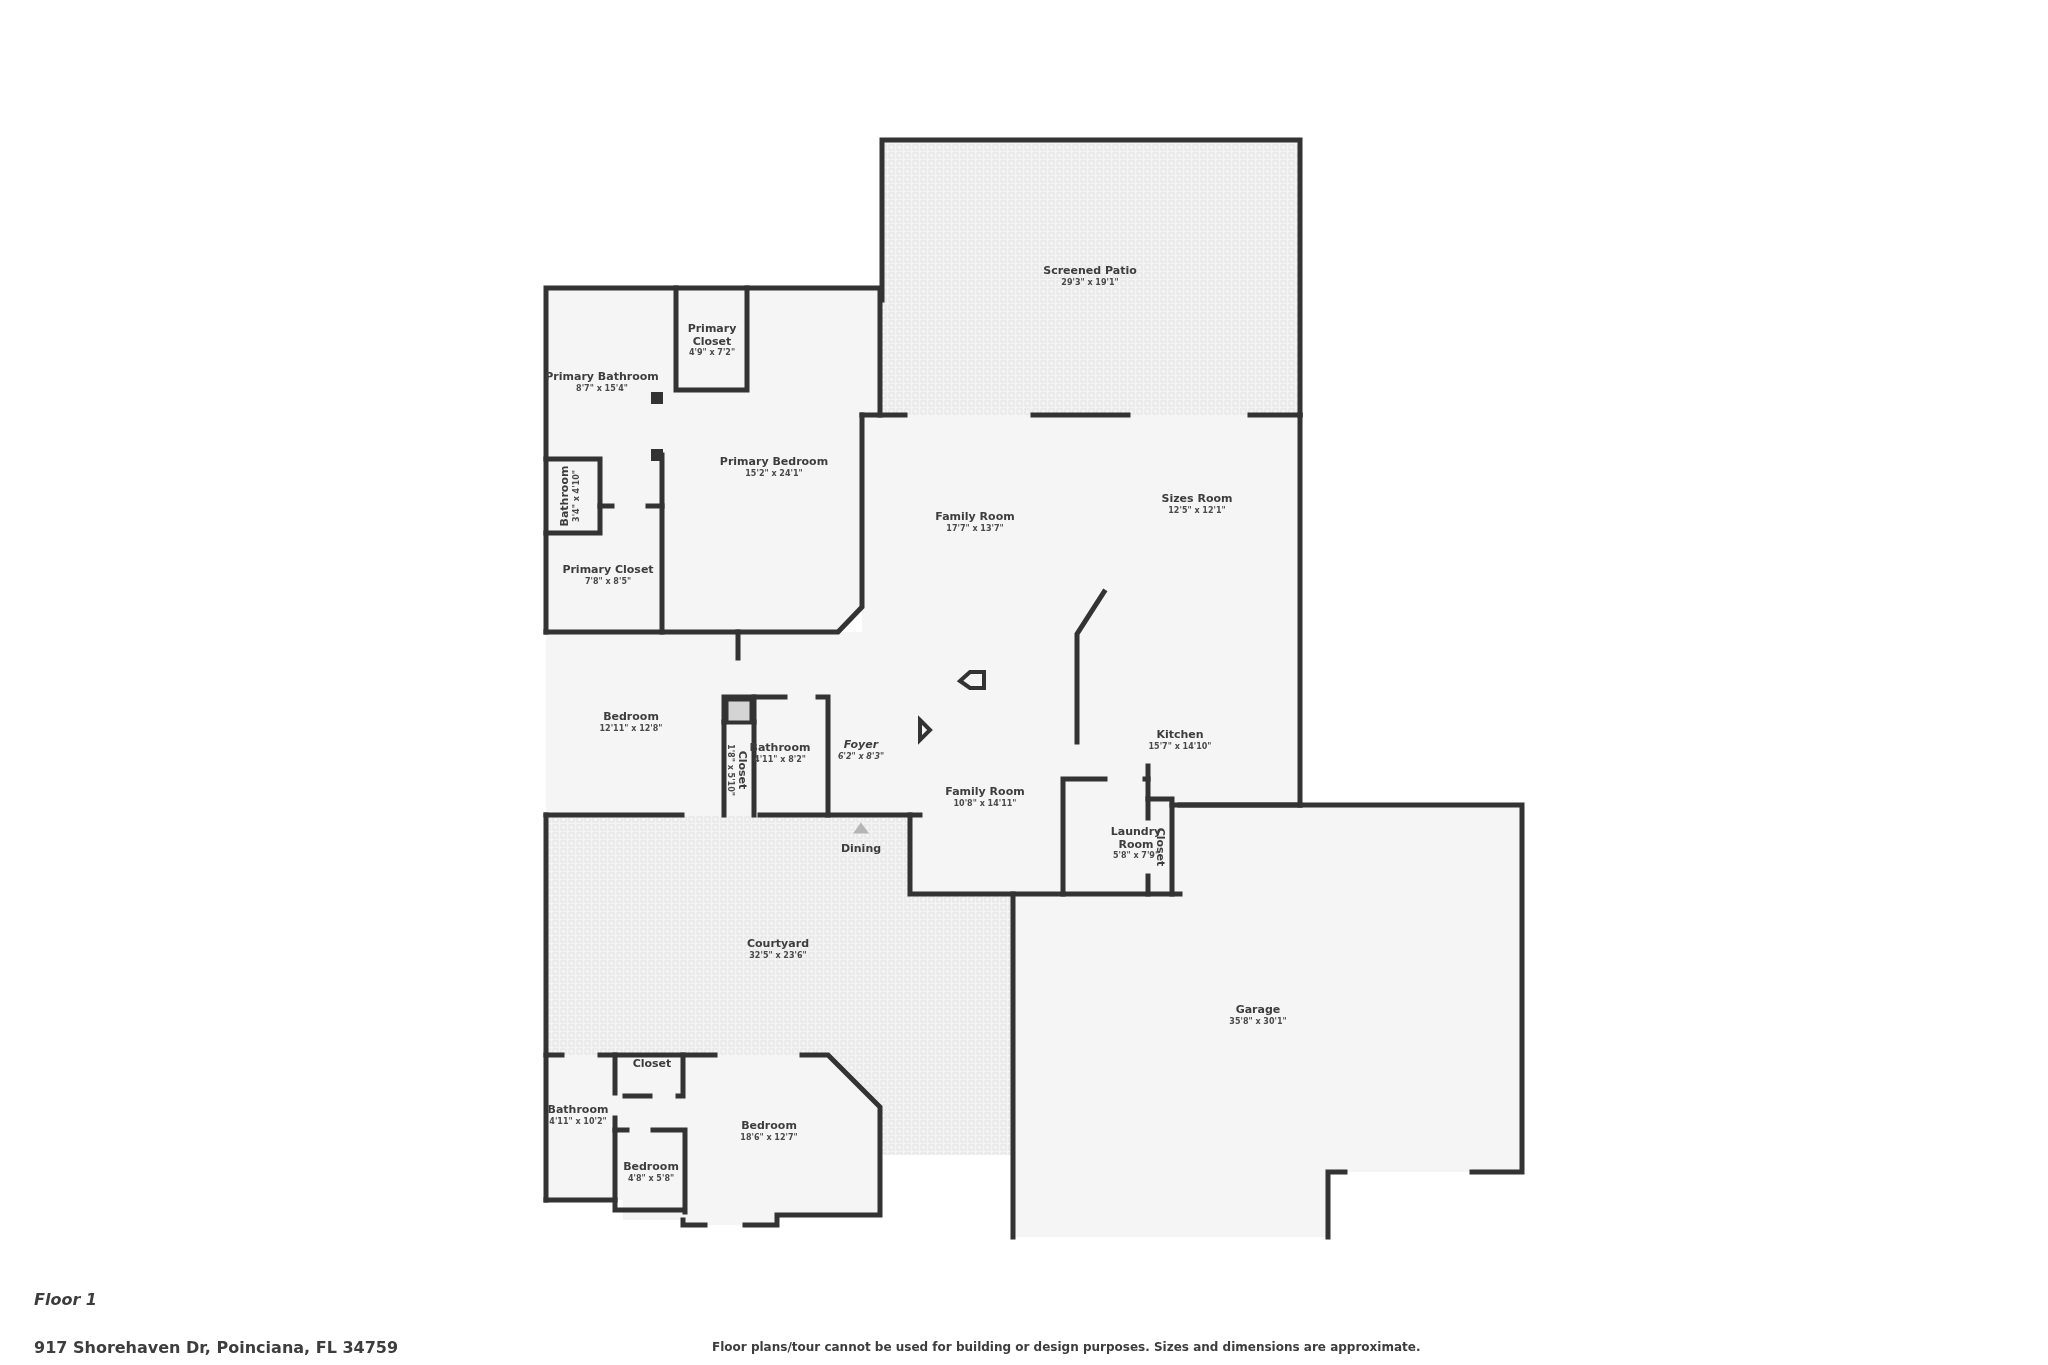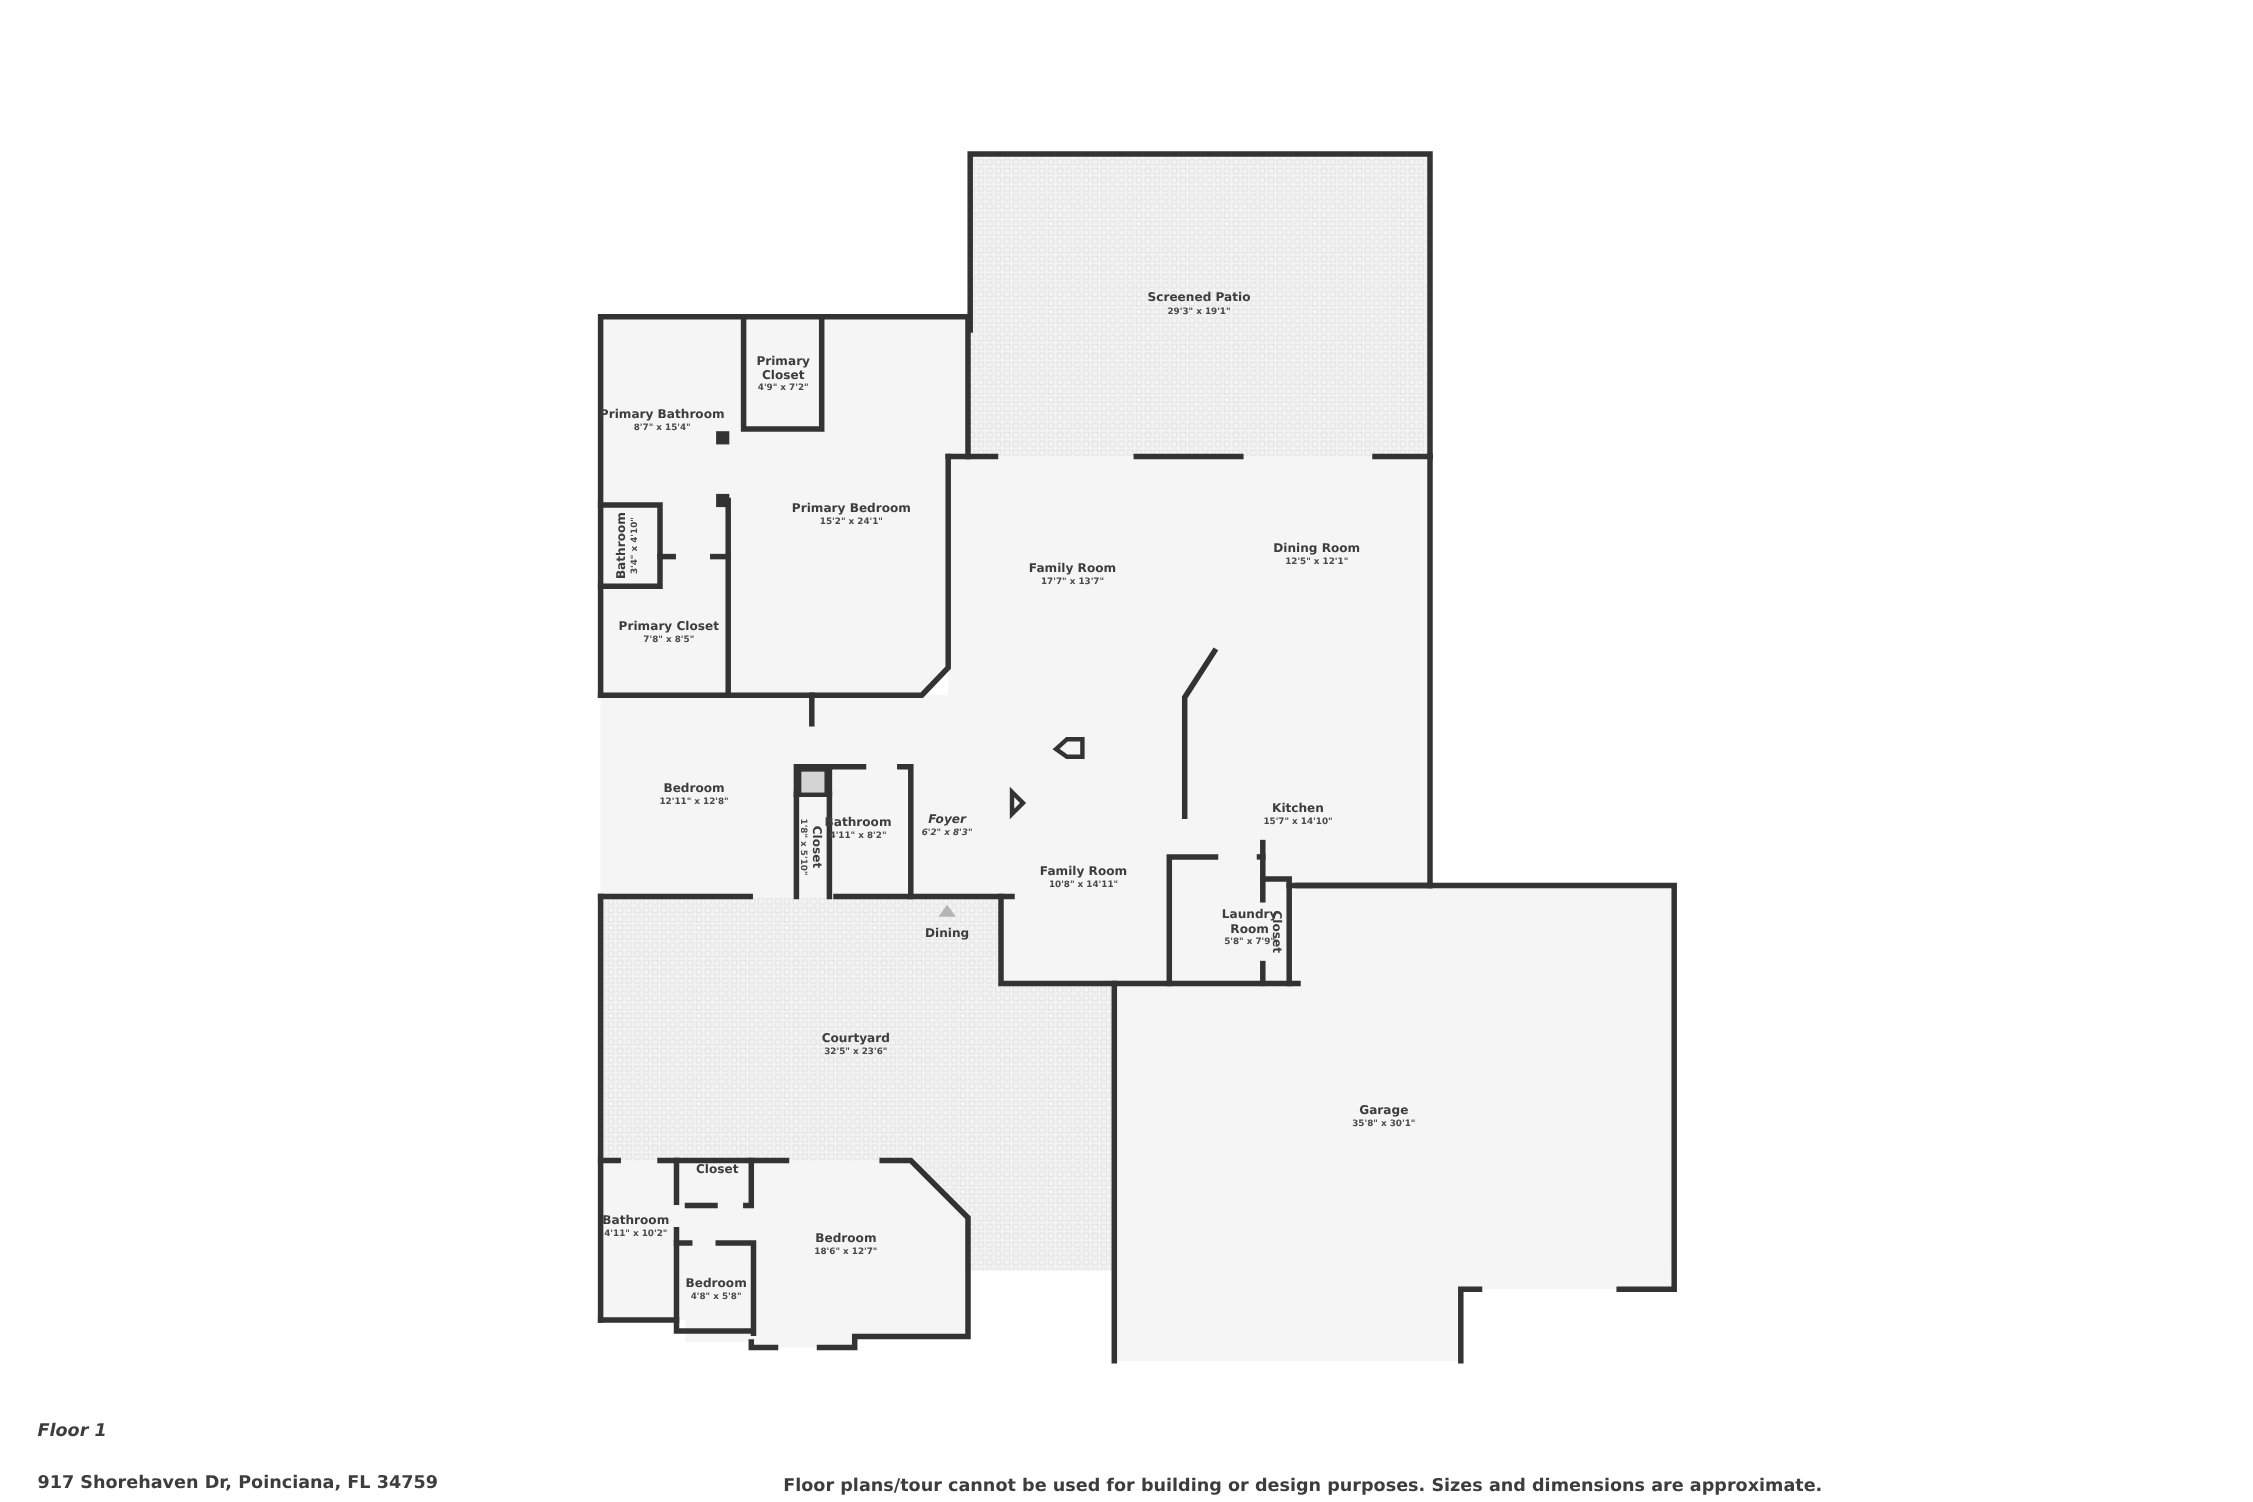--- a/index.html
+++ b/index.html
@@ -7,21 +7,21 @@
          font-family:"DejaVu Sans", sans-serif; color:#3a3a3a; }
   #plan { position:absolute; left:0; top:0; width:2048px; height:1365px; }
   .room-label { position:absolute; transform:translate(-50%,-50%); text-align:center;
                 white-space:nowrap; line-height:1.15; }
   .room-name { font-size:11px; font-weight:bold; color:#3d3d3d; display:block; }
   .room-dim { font-size:8px; font-weight:bold; color:#4a4a4a; display:block; }
   .rot { transform:translate(-50%,-50%) rotate(-90deg); }
   .rot90 { transform:translate(-50%,-50%) rotate(90deg); }
   .footer-address { position:absolute; left:34px; top:1304px; font-size:16px; font-weight:bold; color:#3d3d3d;margin-top:34px; }
   .footer-floor { position:absolute; left:34px; top:1290px; font-size:16px; font-weight:bold; color:#3d3d3d;font-style:italic; }
-  .footer-disclaimer { position:absolute; left:712px; top:1340px; font-size:16px; font-weight:bold; color:#3d3d3d; }
+  .footer-disclaimer { position:absolute; left:712px; top:1340px; font-size:12px; font-weight:bold; color:#3d3d3d; }
   .entry-marker { position:absolute; width:0; height:0; border-left:8px solid transparent;
                   border-right:8px solid transparent; border-bottom:11px solid #b5b5b5;
                   transform:translate(-50%,-50%); }
 </style>
 </head>
 <body>
 
 <svg id="plan" viewBox="0 0 2048 1365" xmlns="http://www.w3.org/2000/svg">
   <defs>
     <pattern id="tile" width="8" height="8" patternUnits="userSpaceOnUse">
@@ -133,21 +133,21 @@
 </div>
 <div class="room-label" style="left:608px;top:575px;">
   <span class="room-name">Primary Closet</span>
   <span class="room-dim">7'8" x 8'5"</span>
 </div>
 <div class="room-label" style="left:975px;top:522px;">
   <span class="room-name">Family Room</span>
   <span class="room-dim">17'7" x 13'7"</span>
 </div>
 <div class="room-label" style="left:1197px;top:504px;">
-  <span class="room-name">Dining Room</span>
+  <span class="room-name">Sizes Room</span>
   <span class="room-dim">12'5" x 12'1"</span>
 </div>
 <div class="room-label" style="left:1180px;top:696px;margin-top:44px;">
   <span class="room-name">Kitchen</span>
   <span class="room-dim">15'7" x 14'10"</span>
 </div>
 <div class="room-label" style="left:631px;top:722px;">
   <span class="room-name">Bedroom</span>
   <span class="room-dim">12'11" x 12'8"</span>
 </div>

